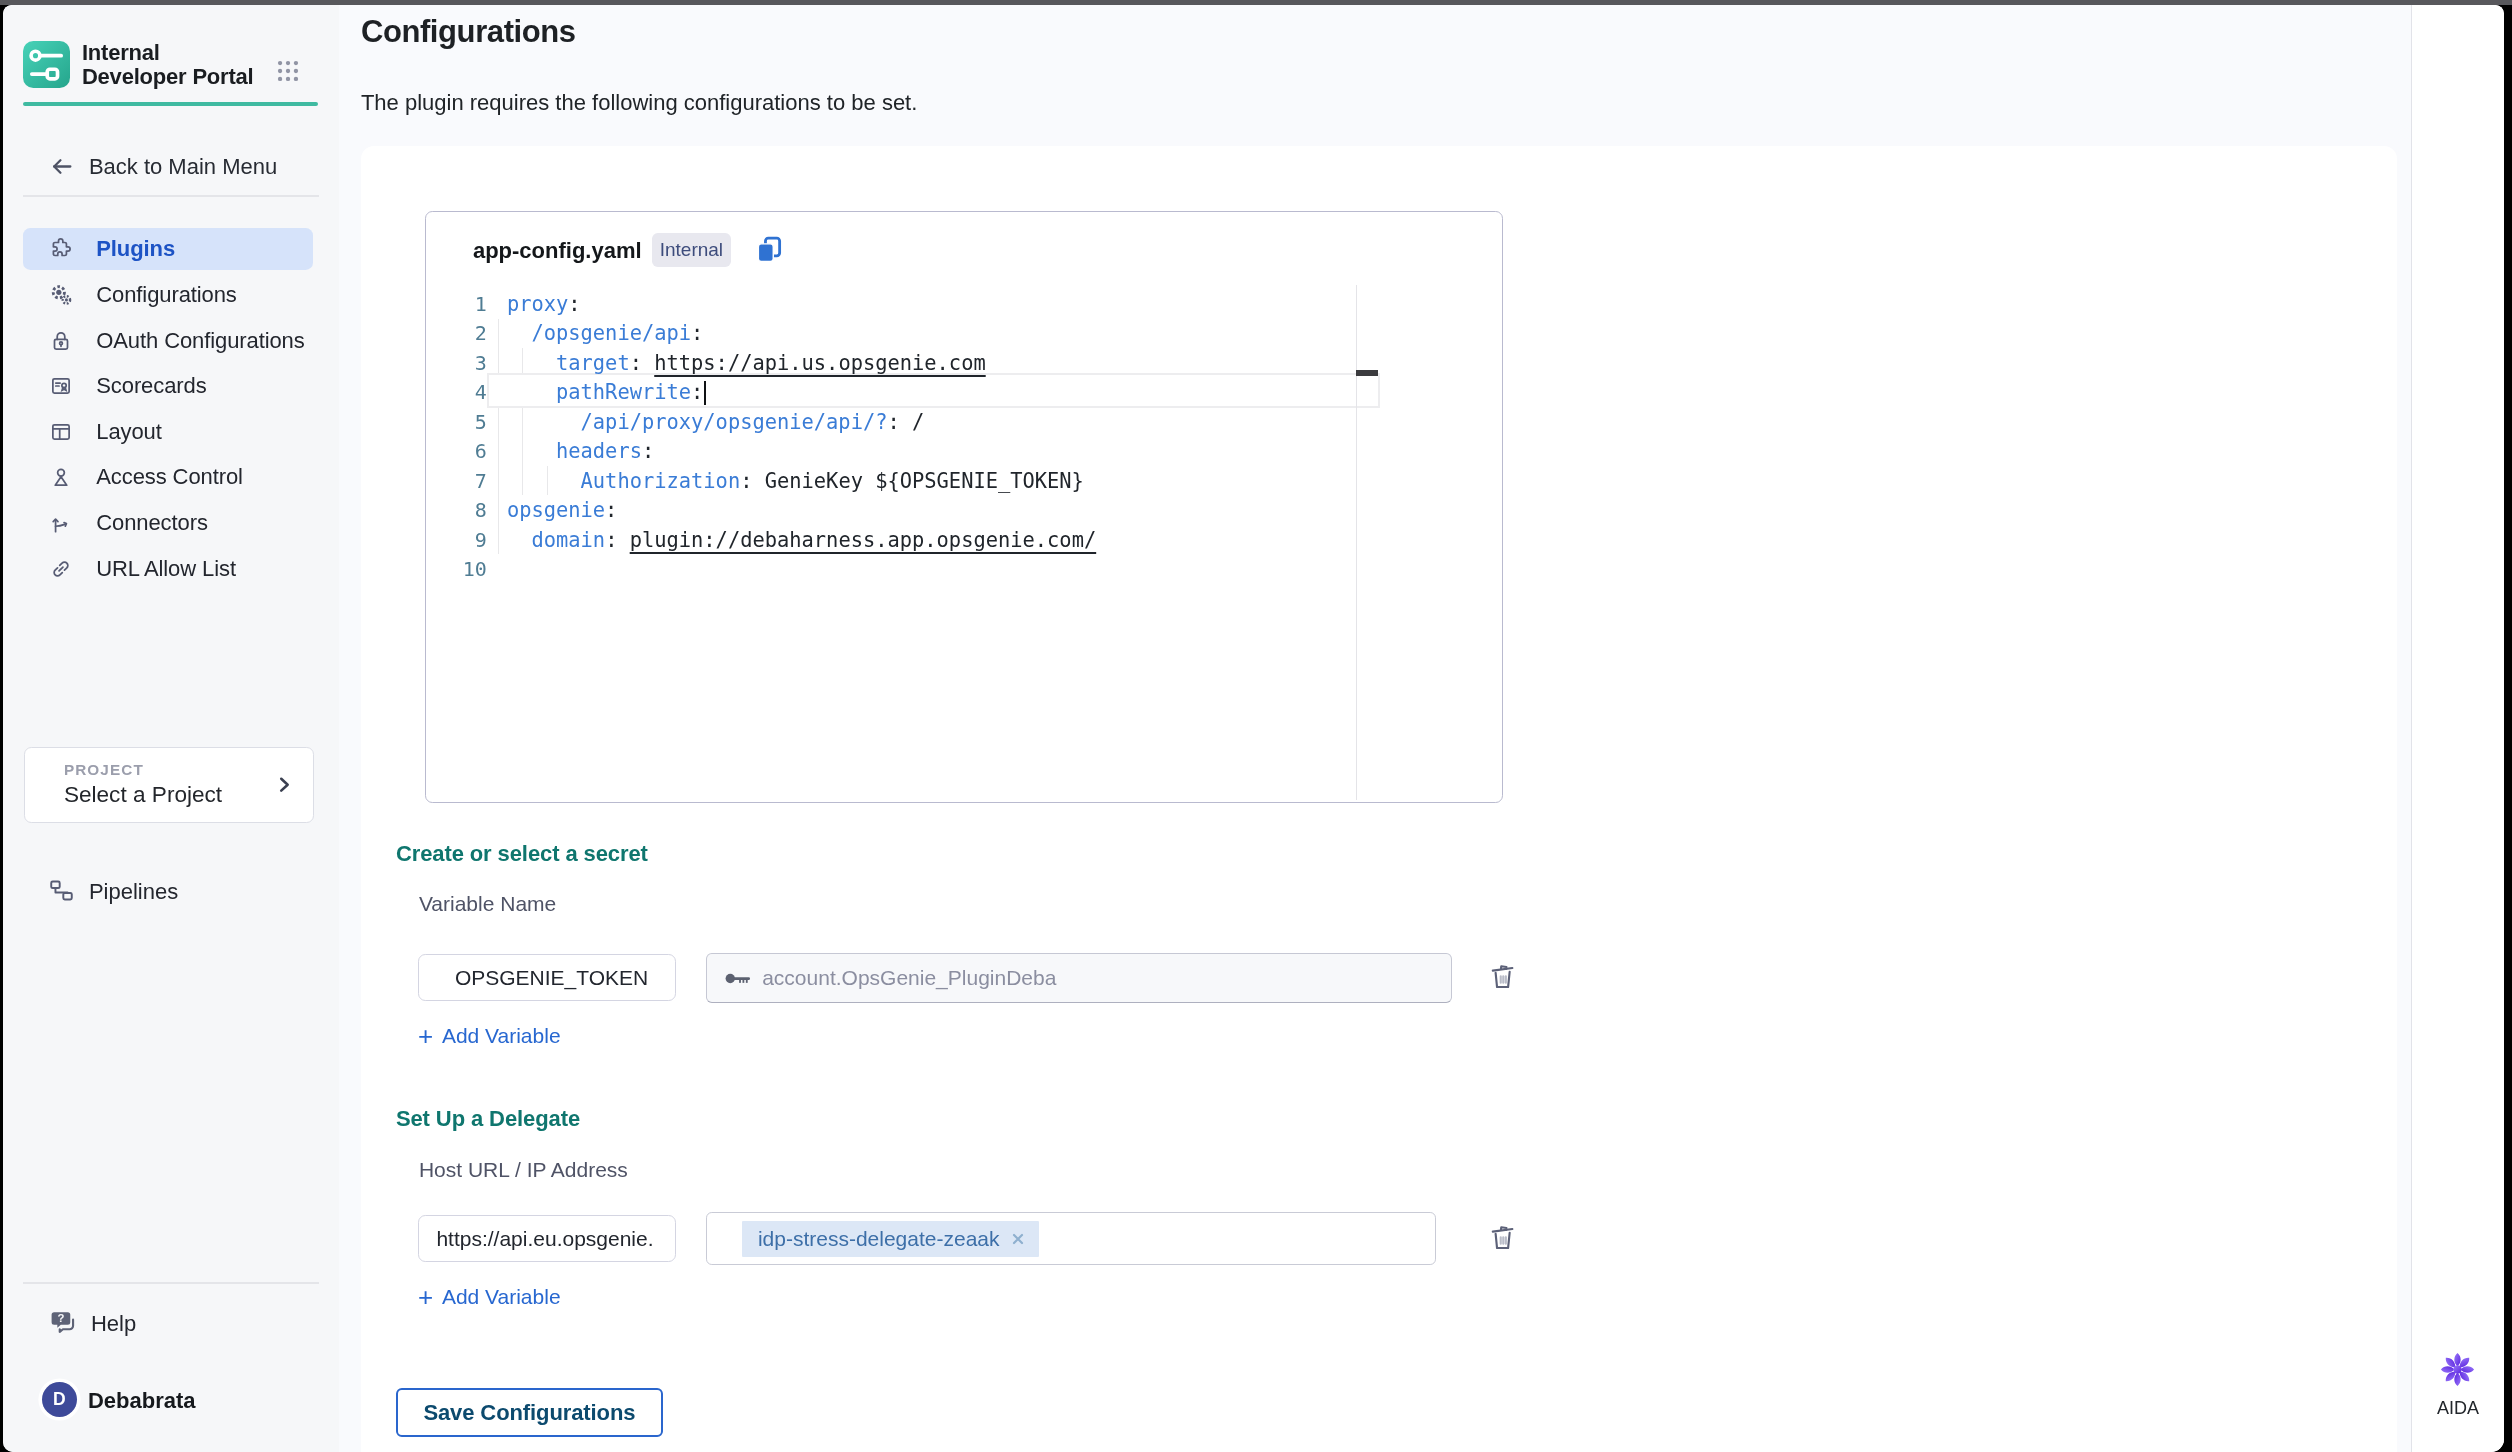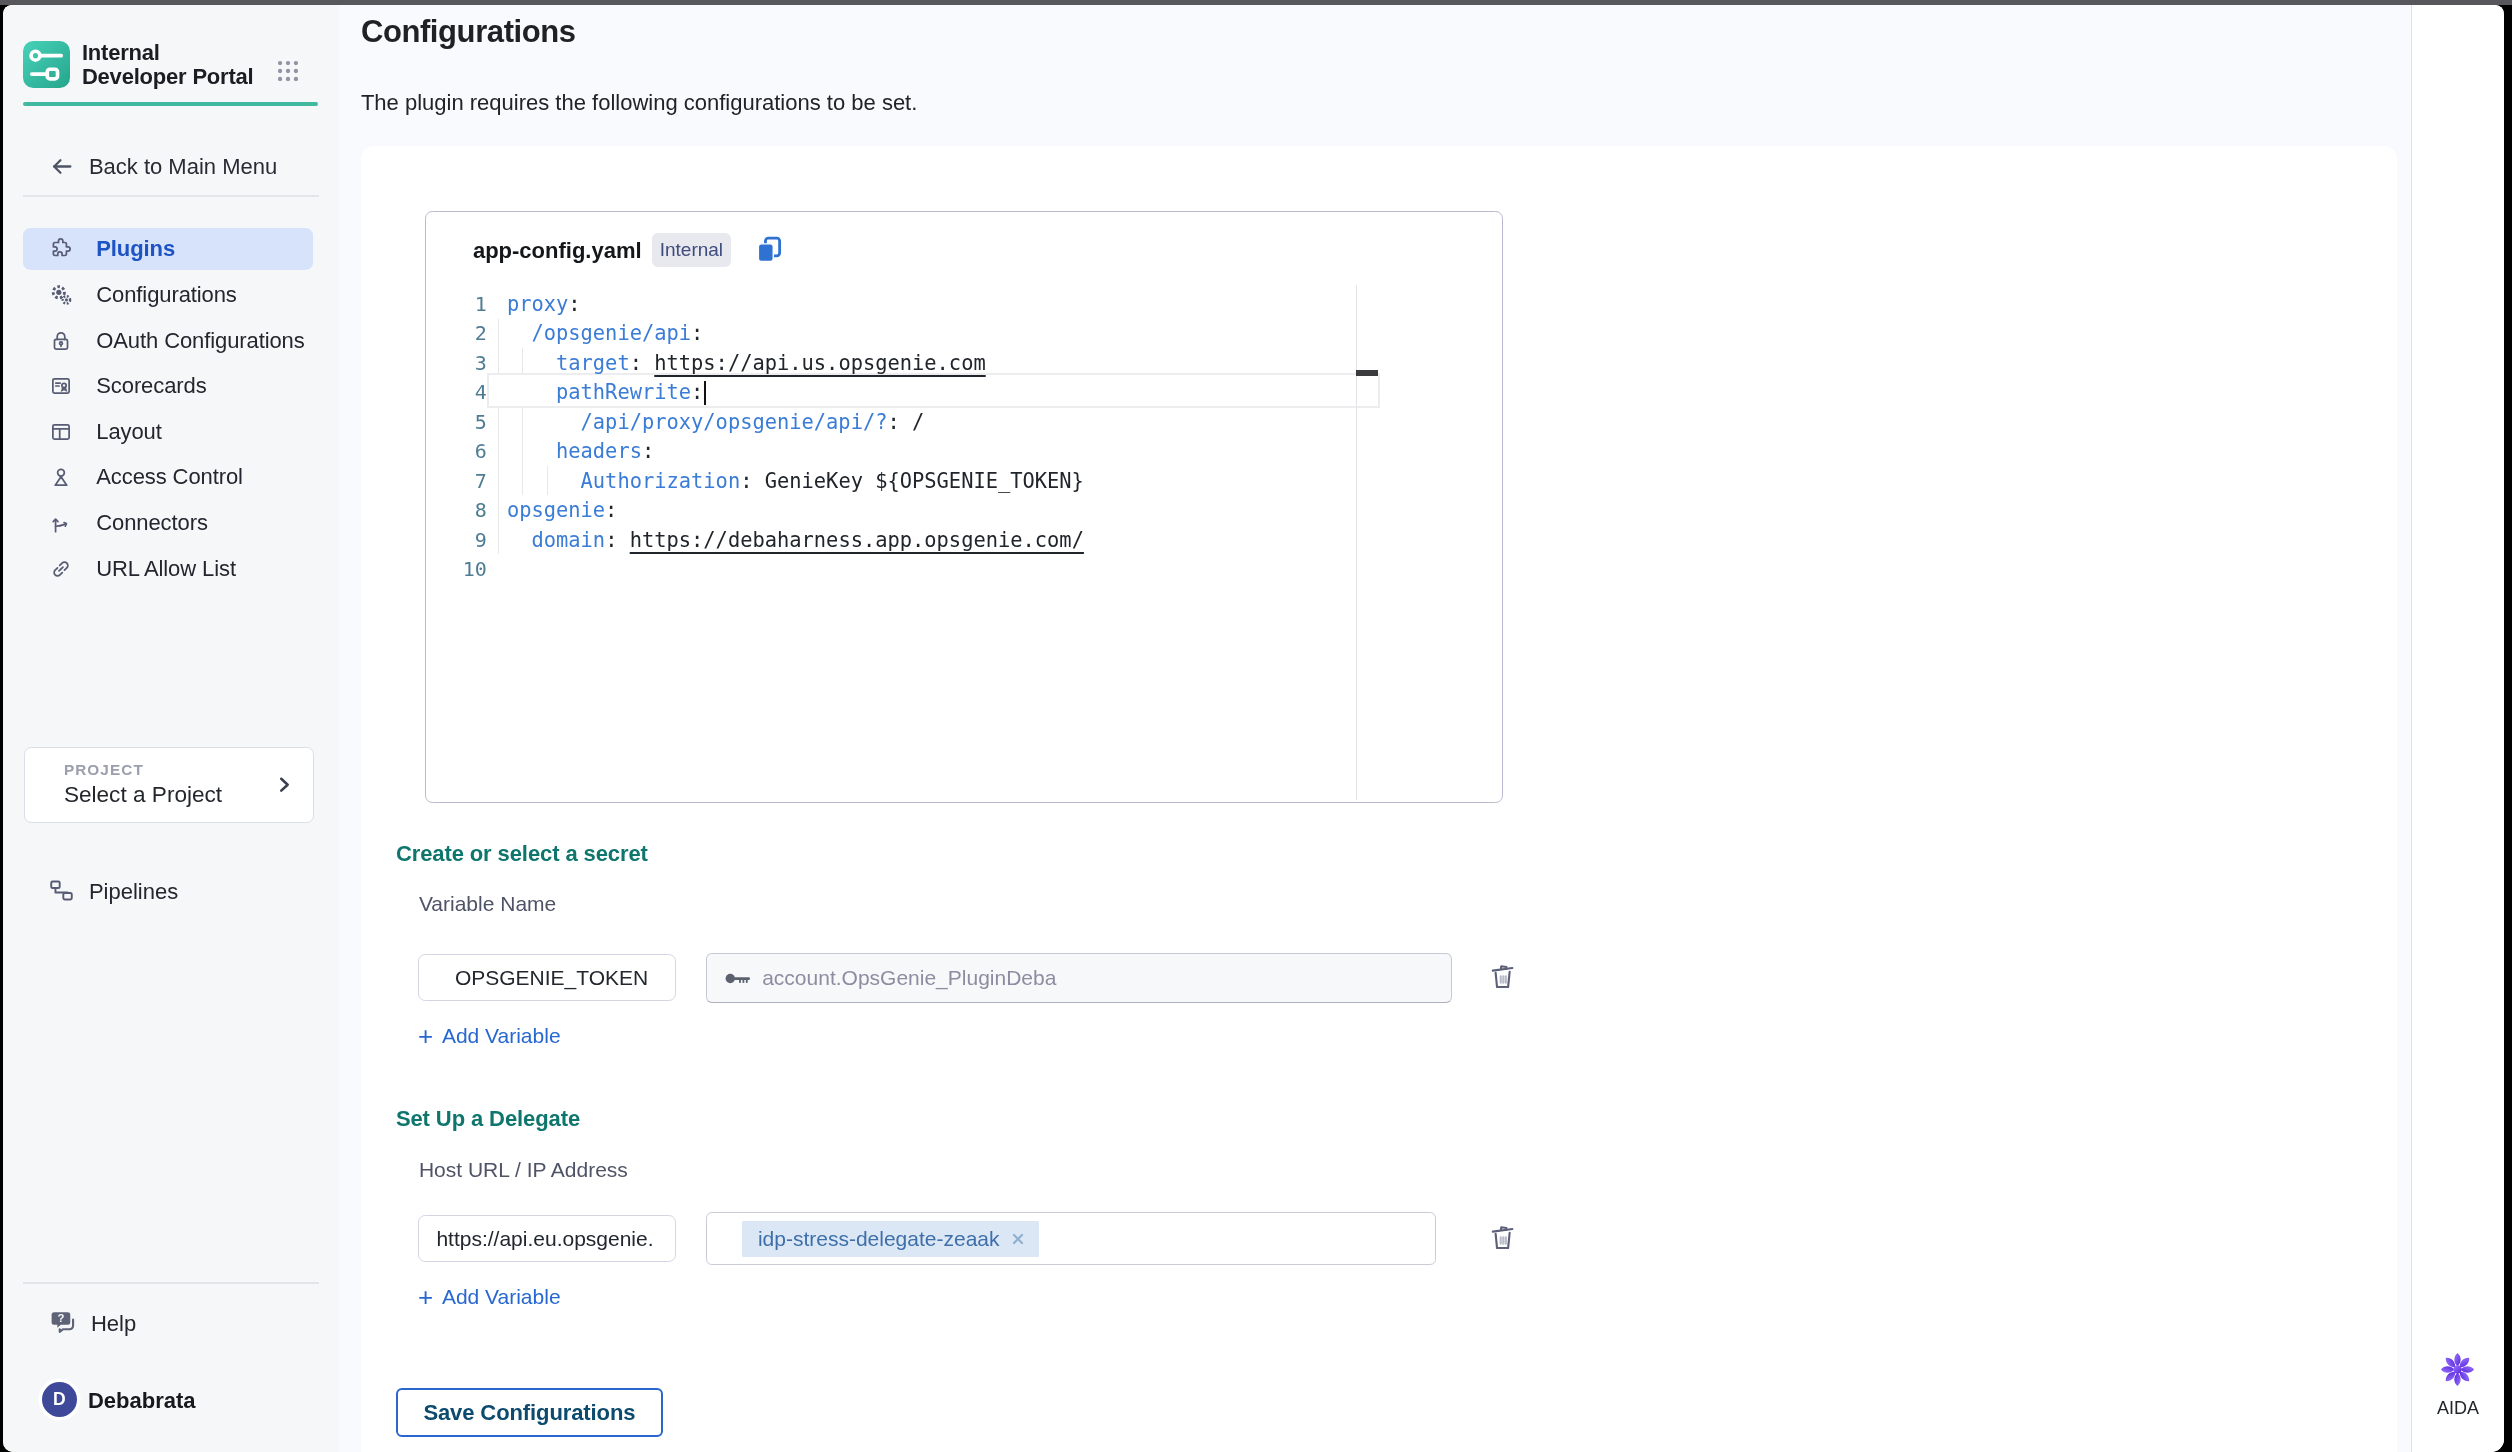--- a/index.html
+++ b/index.html
@@ -291,21 +291,21 @@
             <div class="code-line">
               <span class="gutter">7</span>
               <span class="ct">      <span class="k">Authorization</span><span class="p">:</span> <span class="v">GenieKey ${OPSGENIE_TOKEN}</span></span>
             </div>
             <div class="code-line">
               <span class="gutter">8</span>
               <span class="ct"><span class="k">opsgenie</span><span class="p">:</span></span>
             </div>
             <div class="code-line">
               <span class="gutter">9</span>
-              <span class="ct">  <span class="k">domain</span><span class="p">:</span> <span class="v url">https://debaharness.app.opsgenie.com/</span></span>
+              <span class="ct">  <span class="k">domain</span><span class="p">:</span> <span class="v url">plugin://debaharness.app.opsgenie.com/</span></span>
             </div>
             <div class="code-line">
               <span class="gutter">10</span>
               <span class="ct"></span>
             </div>
           </div>
       </div>
 
       <div class="sheading" style="top:695px">Create or select a secret</div>
       <div class="flabel" style="top:746px">Variable Name</div>

